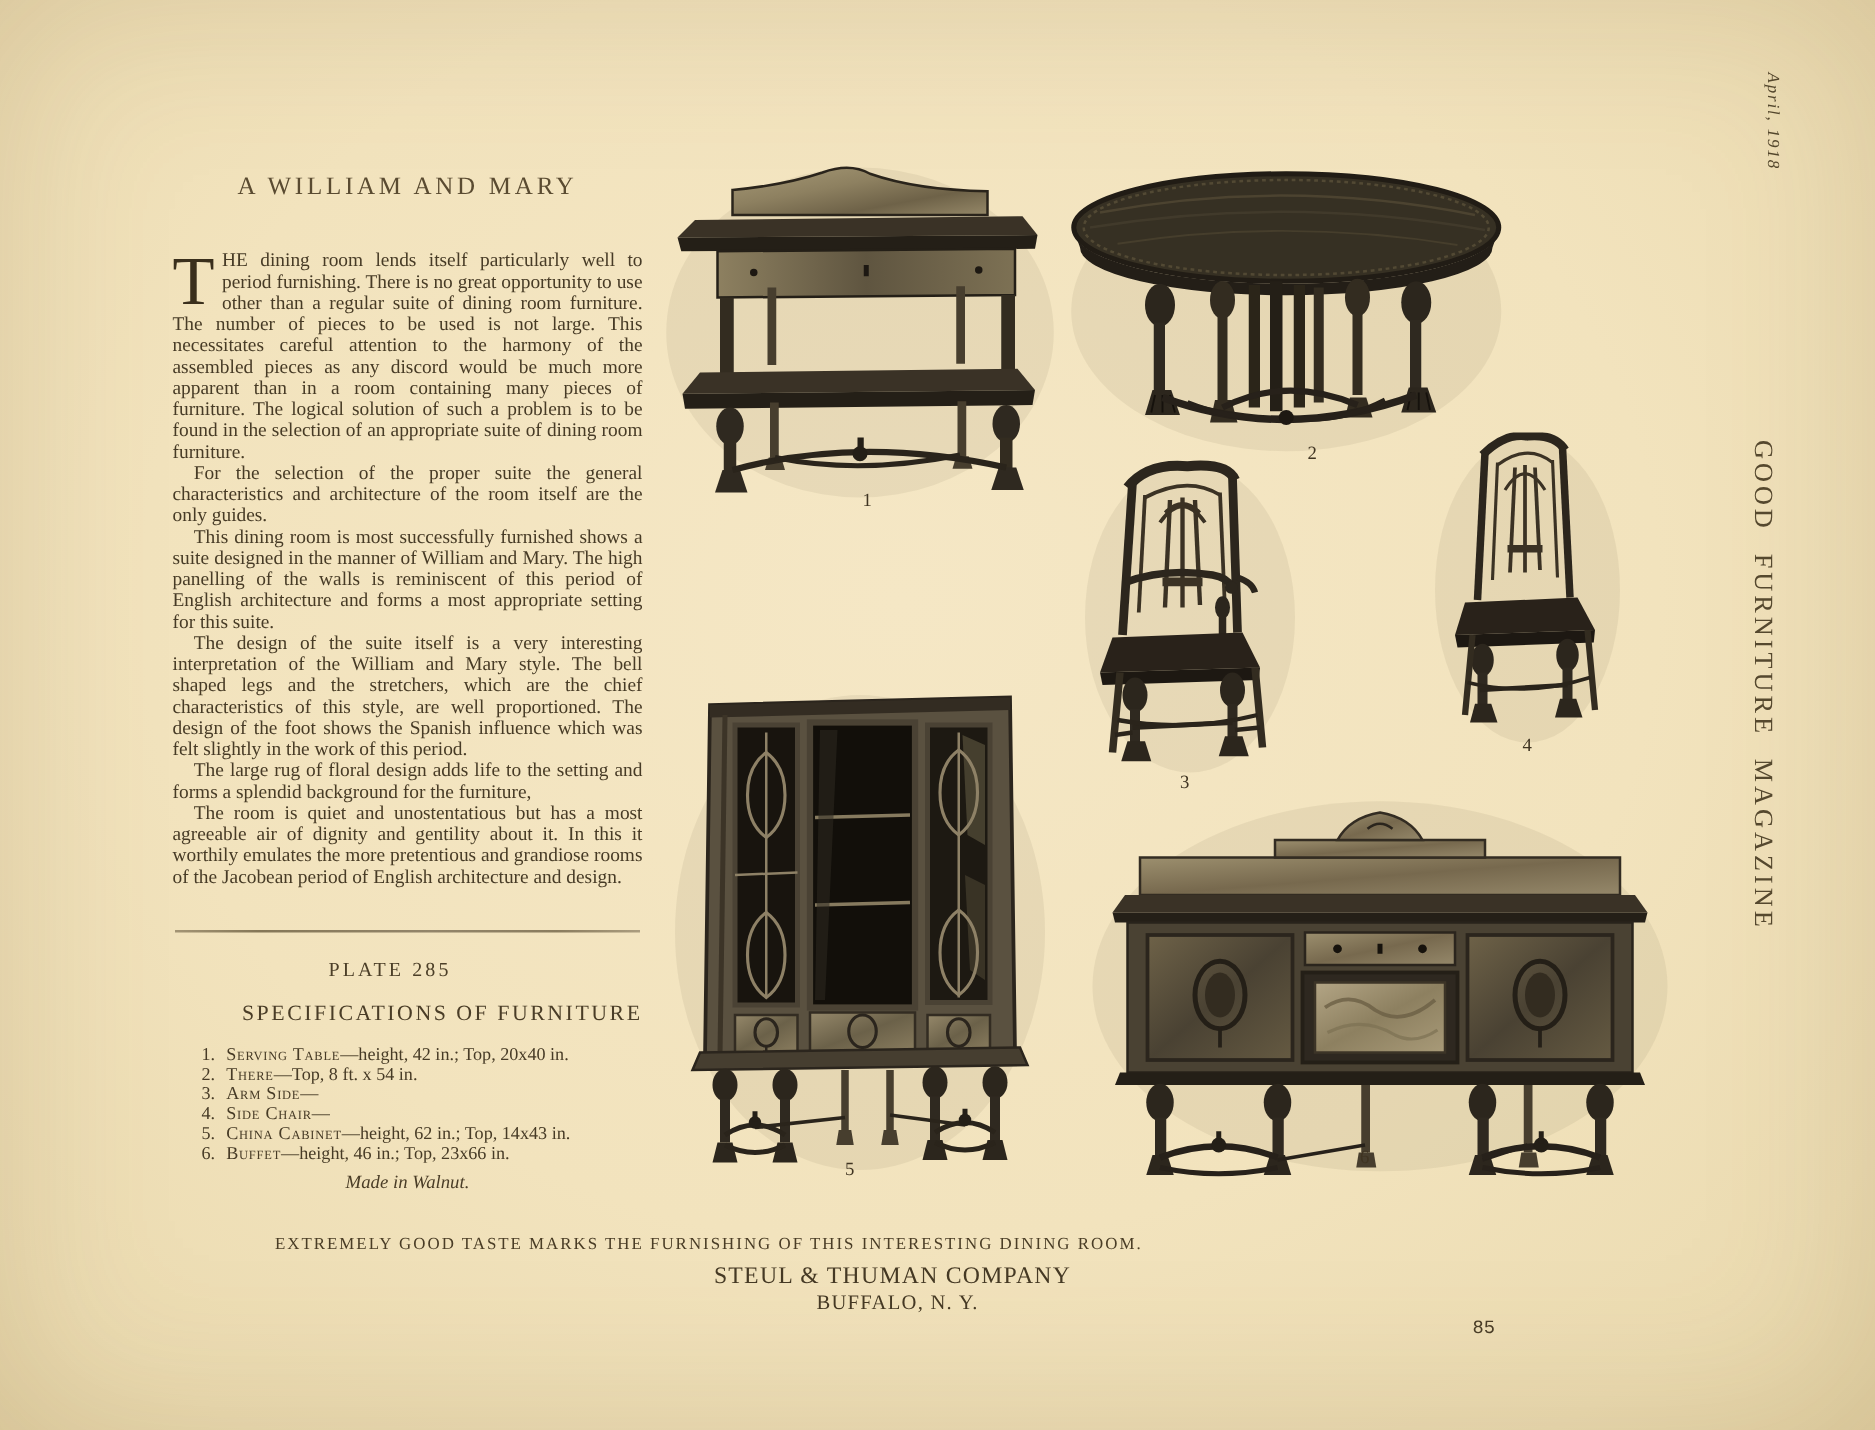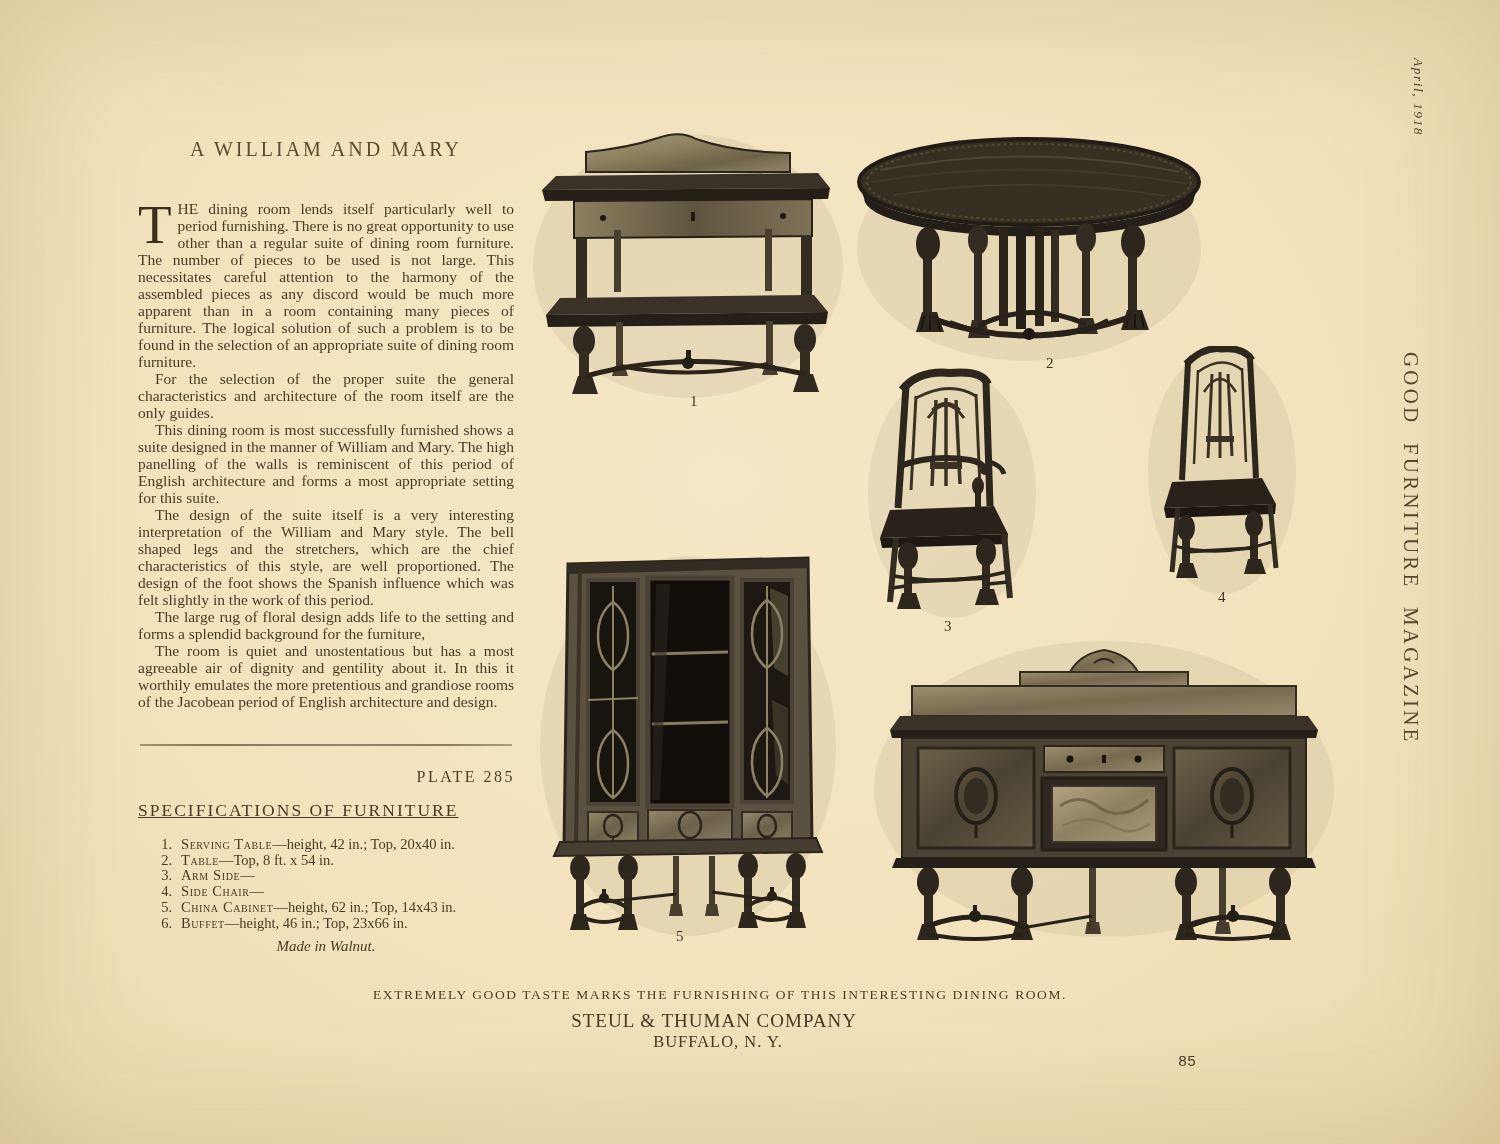--- a/index.html
+++ b/index.html
@@ -17,34 +17,34 @@
     font-size:20px; line-height:26px; letter-spacing:3px; color:#5a4b31; }
   #article-body { left:138px; top:200px; width:376px; font-size:15.5px;
     line-height:17px; text-align:justify; color:#473b26; }
   #article-body p { margin:0; text-indent:17px; }
   #article-body p.first { text-indent:0; }
   .dropcap { float:left; font-size:55px; line-height:44px; padding:3px 6px 0 0; color:#3a2f1c; }
 
   #section-rule { left:140px; top:744px; width:372px; height:2px;
     background:linear-gradient(90deg,#a39474,#857757 18%,#93856a 55%,#8a7c5e 82%,#ab9d7f); }
 
-  #plate-label { left:139px; top:768px; width:376px; text-align:right;
+  #plate-label { left:124px; top:768px; width:376px; text-align:center;
     font-size:16px; letter-spacing:2.5px; color:#4c3f28; }
-  #spec-heading { left:138px; top:800px; width:376px; text-align:left;
-    font-size:17.5px; letter-spacing:2px; color:#4a3d27;text-decoration:underline; }
+  #spec-heading { left:138px; top:800px; width:376px; text-align:right;
+    font-size:17.5px; letter-spacing:2px; color:#4a3d27; }
 
   #spec-list { left:150px; top:837px; width:390px; font-size:14.5px; line-height:15.7px; color:#473b26; }
   .spec-item { white-space:nowrap; }
   .spec-item .num { display:inline-block; width:22px; text-align:right; margin-right:9px; }
   .spec-item .name { font-variant:small-caps; letter-spacing:0.6px; }
   #material-note { left:138px; top:938px; width:376px; text-align:center;
     font-style:italic; font-size:15px; color:#4a3d27; }
 
   
-  #footer-caption { left:220px; top:987px; width:1000px; text-align:center;
+  #footer-caption { left:220px; top:987px; width:1000px; text-align:left;
     font-size:13.5px; letter-spacing:1.6px; color:#4a3d26; }
   #footer-company { left:220px; top:1010px; width:988px; text-align:center;
     font-size:19px; letter-spacing:1px; color:#453924; }
   #footer-city { left:220px; top:1032px; width:996px; text-align:center;
     font-size:16.5px; letter-spacing:1px; color:#453924; }
   #footer-page-number { left:220px; top:1054px; width:976px; text-align:right;
     font-size:15px; color:#4a3d27;font-family:Liberation Mono, monospace; }
 
   
   #issue-date { left:1410px; top:58px; writing-mode:vertical-rl;
@@ -78,21 +78,21 @@
     <p>The room is quiet and unostentatious but has a most agreeable air of dignity and gentility about it.  In this it worthily emulates the more pretentious and grandiose rooms of the Jacobean period of English architecture and design.</p>
   </div>
 
   <div class="abs" id="section-rule"></div>
 
   <div class="abs" id="plate-label">PLATE 285</div>
   <div class="abs" id="spec-heading">SPECIFICATIONS OF FURNITURE</div>
 
   <div class="abs" id="spec-list">
     <div class="spec-item"><span class="num">1.</span><span class="name">Serving Table</span><span class="details">—height, 42 in.;  Top, 20x40 in.</span></div>
-    <div class="spec-item"><span class="num">2.</span><span class="name">Table</span><span class="details">—Top, 8 ft. x 54 in.</span></div>
+    <div class="spec-item"><span class="num">2.</span><span class="name">There</span><span class="details">—Top, 8 ft. x 54 in.</span></div>
     <div class="spec-item"><span class="num">3.</span><span class="name">Arm Side</span><span class="details">—</span></div>
     <div class="spec-item"><span class="num">4.</span><span class="name">Side Chair</span><span class="details">—</span></div>
     <div class="spec-item"><span class="num">5.</span><span class="name">China Cabinet</span><span class="details">—height, 62 in.;  Top, 14x43 in.</span></div>
     <div class="spec-item"><span class="num">6.</span><span class="name">Buffet</span><span class="details">—height, 46 in.;  Top, 23x66 in.</span></div>
   </div>
 
   <div class="abs" id="material-note">Made in Walnut.</div>
 
   <div class="fig" style="left:528px; top:126px; width:318px; height:282px;">
     <svg viewBox="0 0 318 282">

